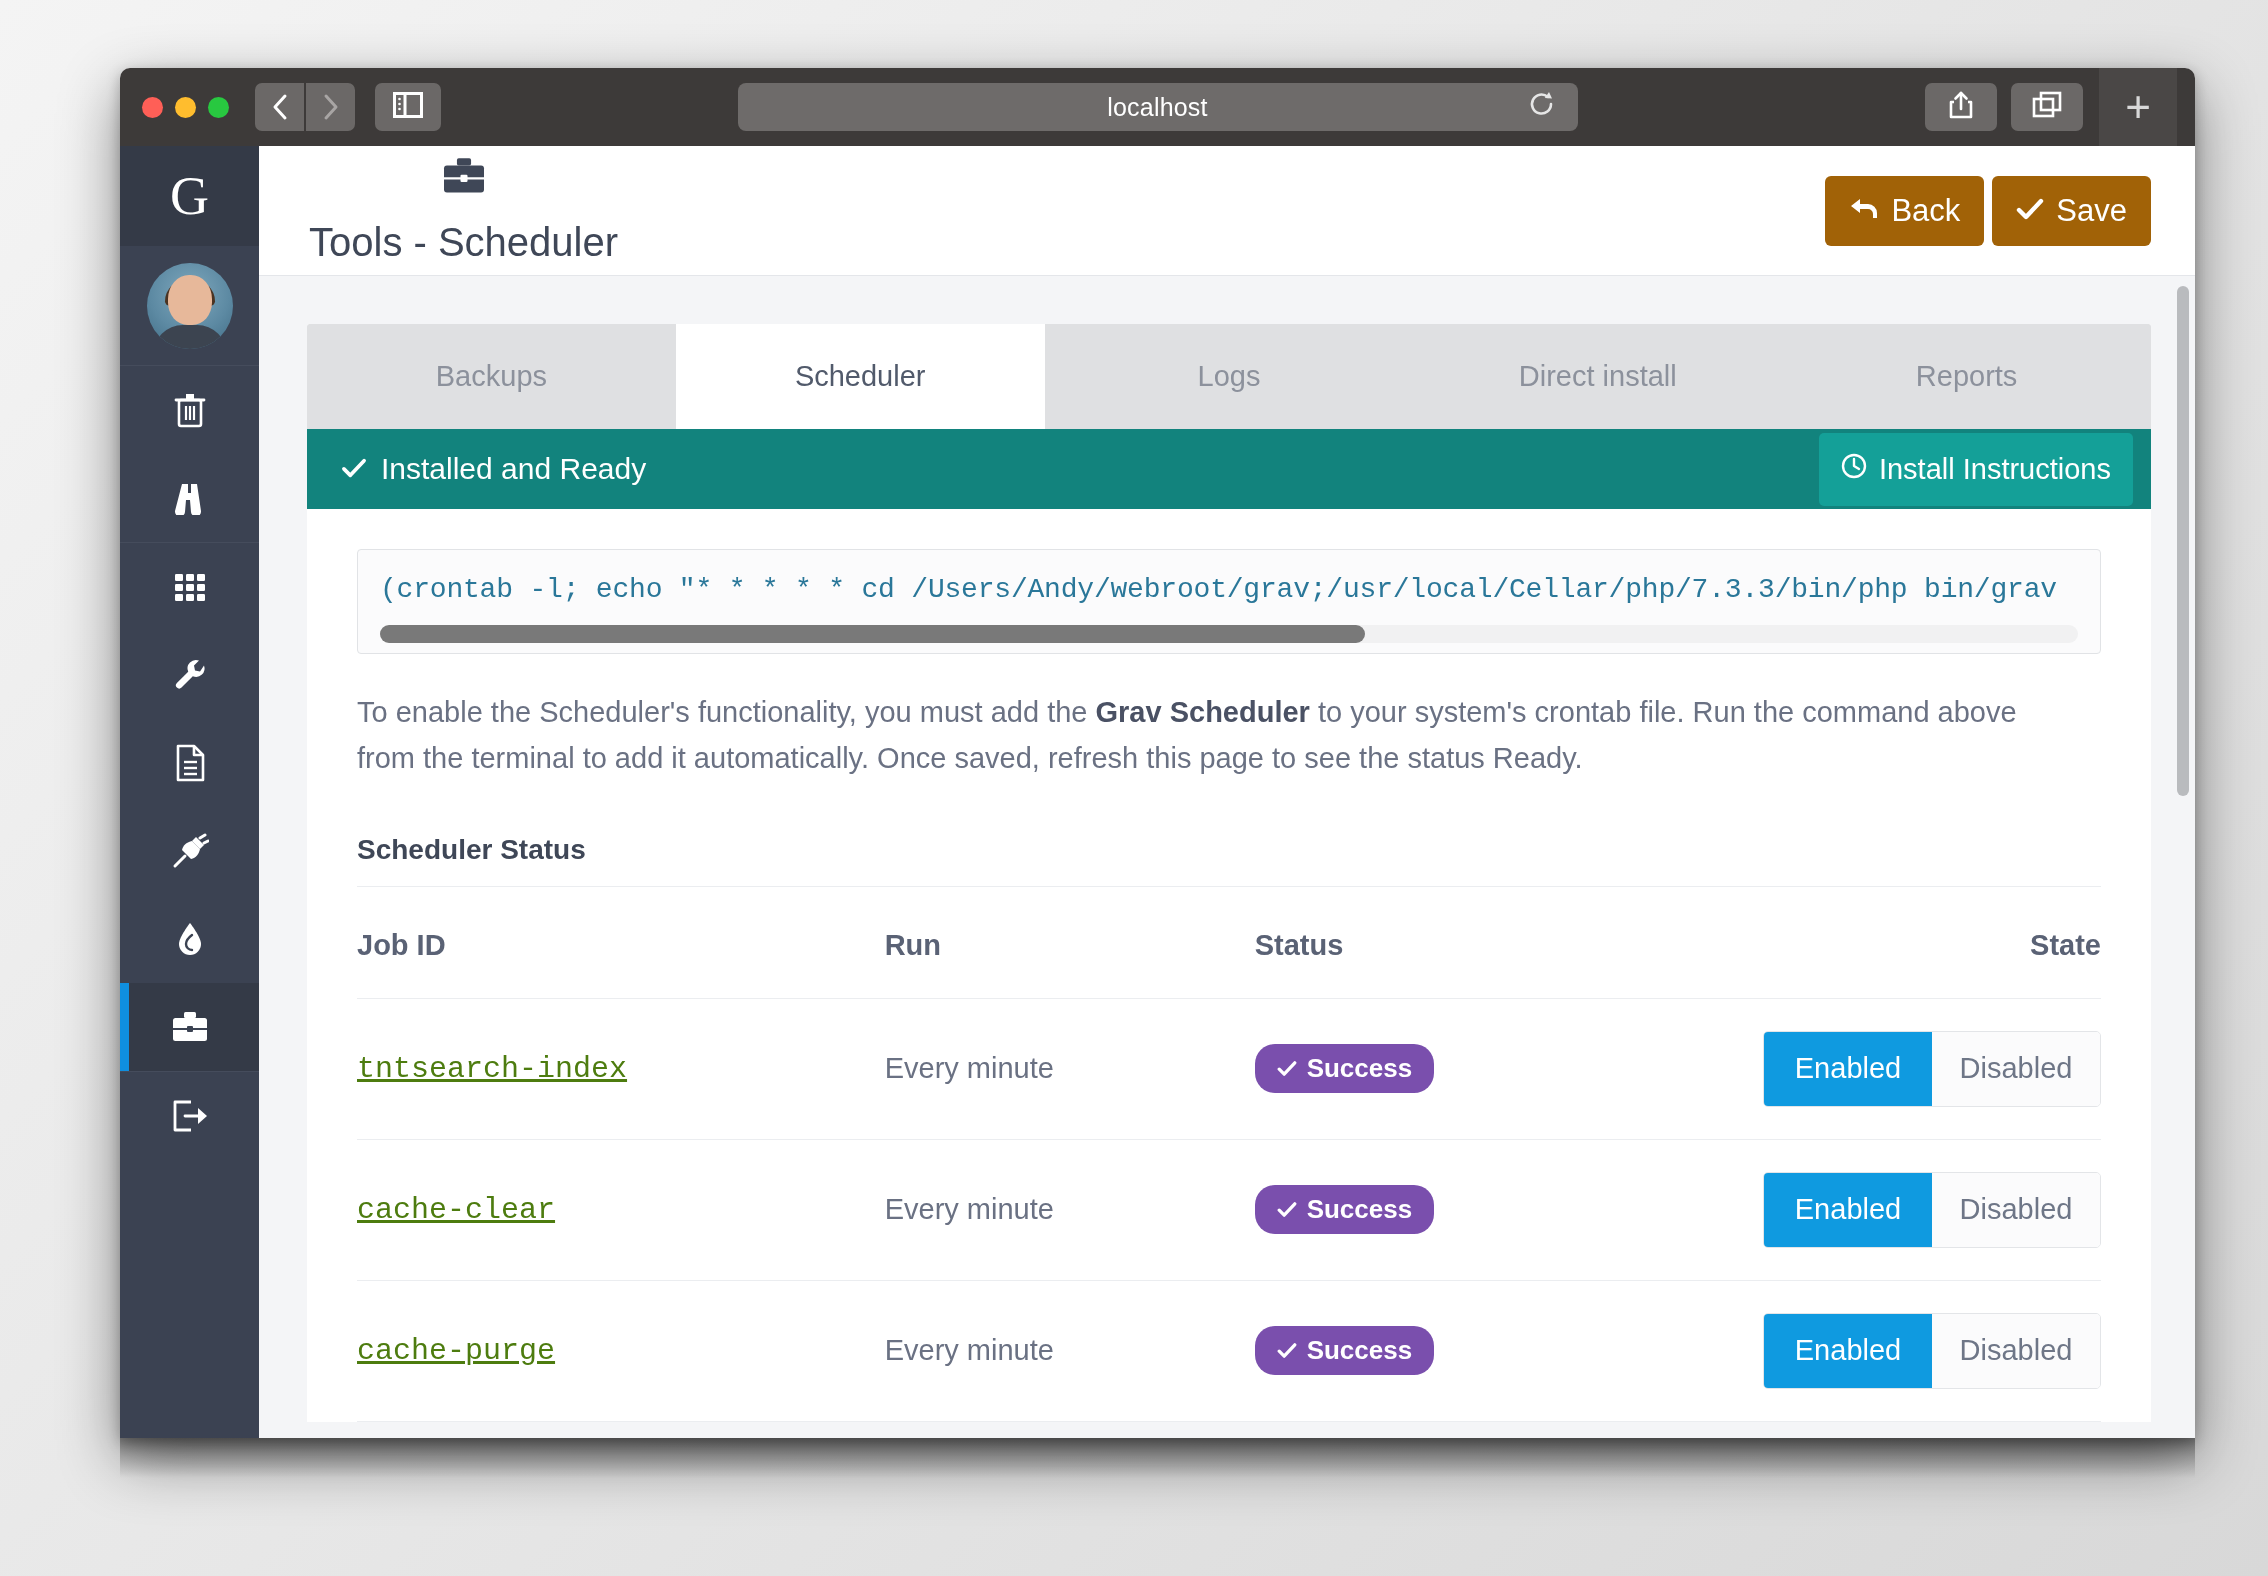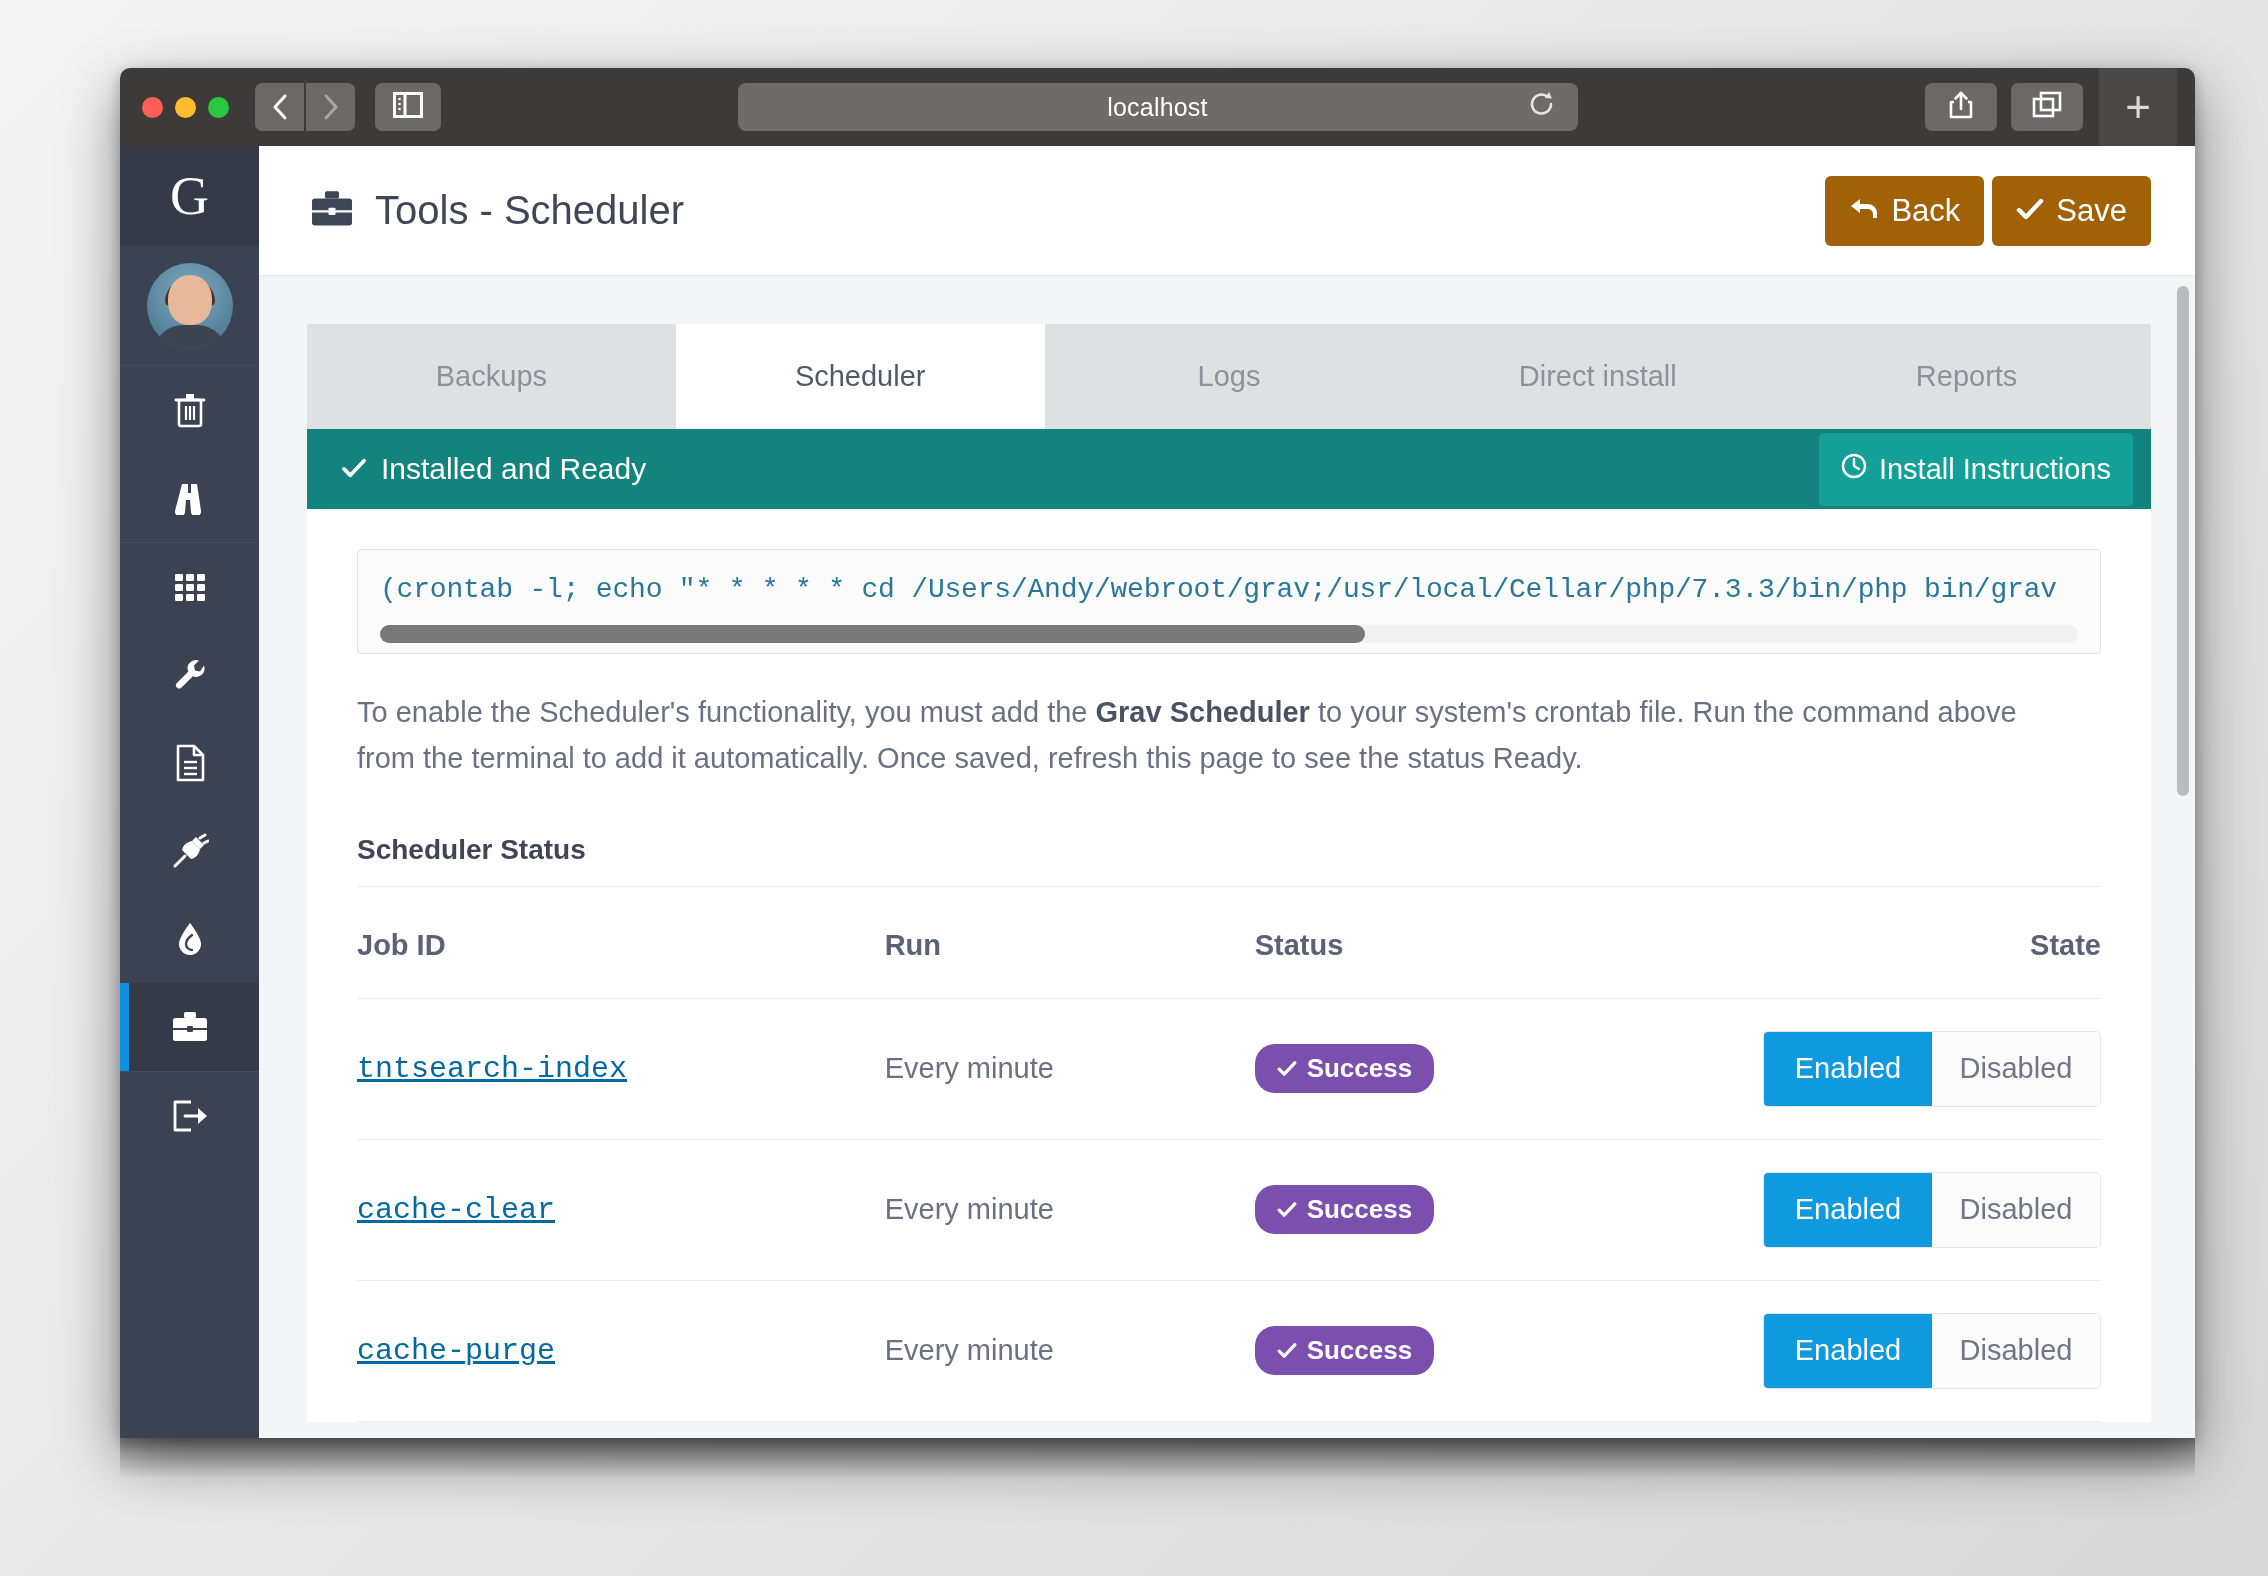--- a/index.html
+++ b/index.html
@@ -170,21 +170,21 @@
     overflow: hidden;
   }
   #page-header {
     height: 130px;
     background: #fff;
     border-bottom: 1px solid #e4e6ea;
     display: flex; align-items: center;
     padding: 0 44px 0 50px;
     flex: 0 0 130px;
   }
-  #page-title-wrap { display: flex; align-items: center; gap: 20px; }
+  #page-title-wrap { display: flex; align-items: center; gap: 20px; flex-direction: column; }
   #page-title {
     font-size: 40px; color: #3f4757; font-weight: 400;
   }
   .header-actions { margin-left: auto; display: flex; gap: 8px; }
   .hbtn {
     background: #a16207;
     color: #fff; border: none;
     font-size: 31px;
     padding: 0 24px;
     height: 70px;
@@ -318,21 +318,21 @@
     border-bottom: 1px solid #ebedf0;
     vertical-align: middle;
   }
   .col-job { width: 540px; }
   .col-run { width: 380px; }
   .col-status { width: 520px; }
 
   .job-id {
     font-family: "Liberation Mono", monospace;
     font-size: 30px;
-    color: #0369a1;
+    color: #4d7c0f;
   }
   .run-text { font-size: 29px; color: #6a7183; }
   .status-badge {
     display: inline-flex; align-items: center; gap: 10px;
     background: #7a4fad;
     color: #fff;
     border-radius: 20px;
     padding: 9px 22px;
     font-size: 26px;
     font-weight: bold;

